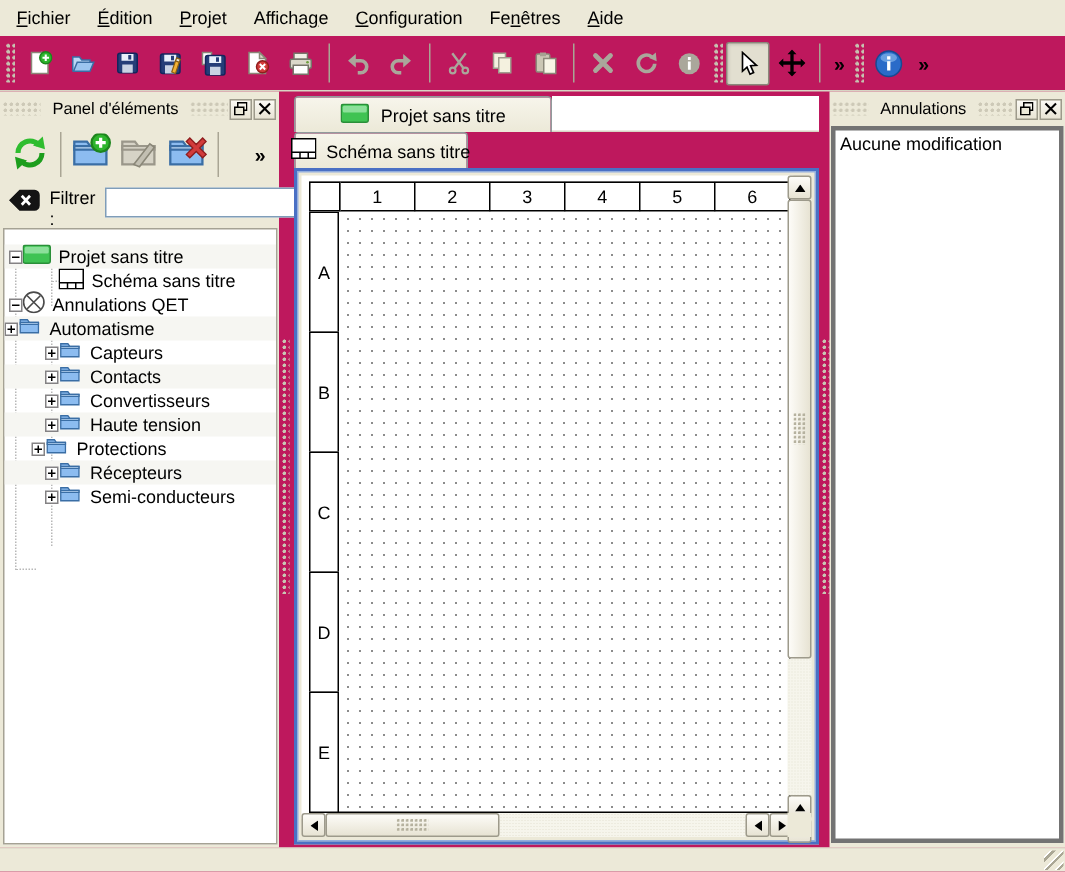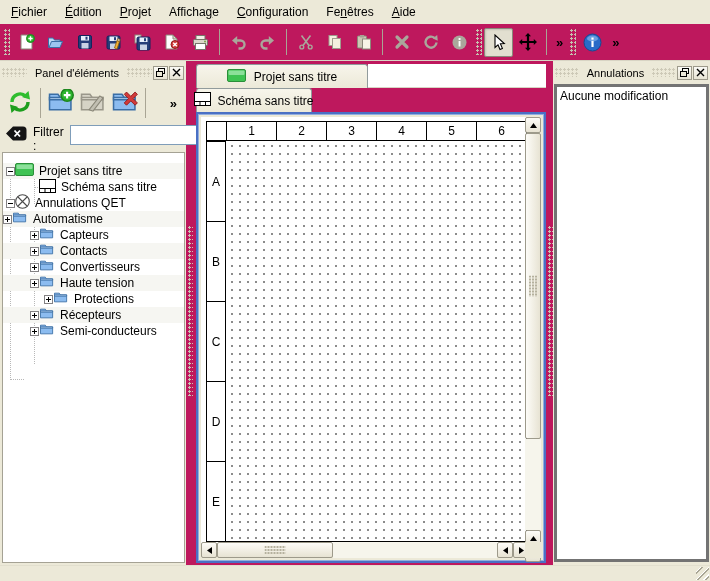--- a/index.html
+++ b/index.html
@@ -438,21 +438,21 @@
         <div class="tree-row alt" style="padding-left: 27px;">
           <span class="expander plus"></span>
           <span class="icon"><svg width="16" height="13" viewBox="0 0 17 15">
               <g transform="translate(0,-1)">
                 <path d="M1 5.5 1 3.5 6.5 3.5 8 5.5 15 5.5 15 13.5 1 13.5z" fill="#8cbcf0" stroke="#3a6ea5"></path>
                 <path d="M1 7 15 7 15 5.5 1 5.5z" fill="#bcd8f5" stroke="#3a6ea5"></path>
               </g>
             </svg></span>
           <span class="tree-label">Haute tension</span>
         </div>
-        <div class="tree-row" style="padding-left: 41px;">
+        <div class="tree-row" style="padding-left: 18px;">
           <span class="expander plus"></span>
           <span class="icon"><svg width="16" height="13" viewBox="0 0 17 15">
               <g transform="translate(0,-1)">
                 <path d="M1 5.5 1 3.5 6.5 3.5 8 5.5 15 5.5 15 13.5 1 13.5z" fill="#8cbcf0" stroke="#3a6ea5"></path>
                 <path d="M1 7 15 7 15 5.5 1 5.5z" fill="#bcd8f5" stroke="#3a6ea5"></path>
               </g>
             </svg></span>
           <span class="tree-label">Protections</span>
         </div>
         <div class="tree-row alt" style="padding-left: 27px;">

